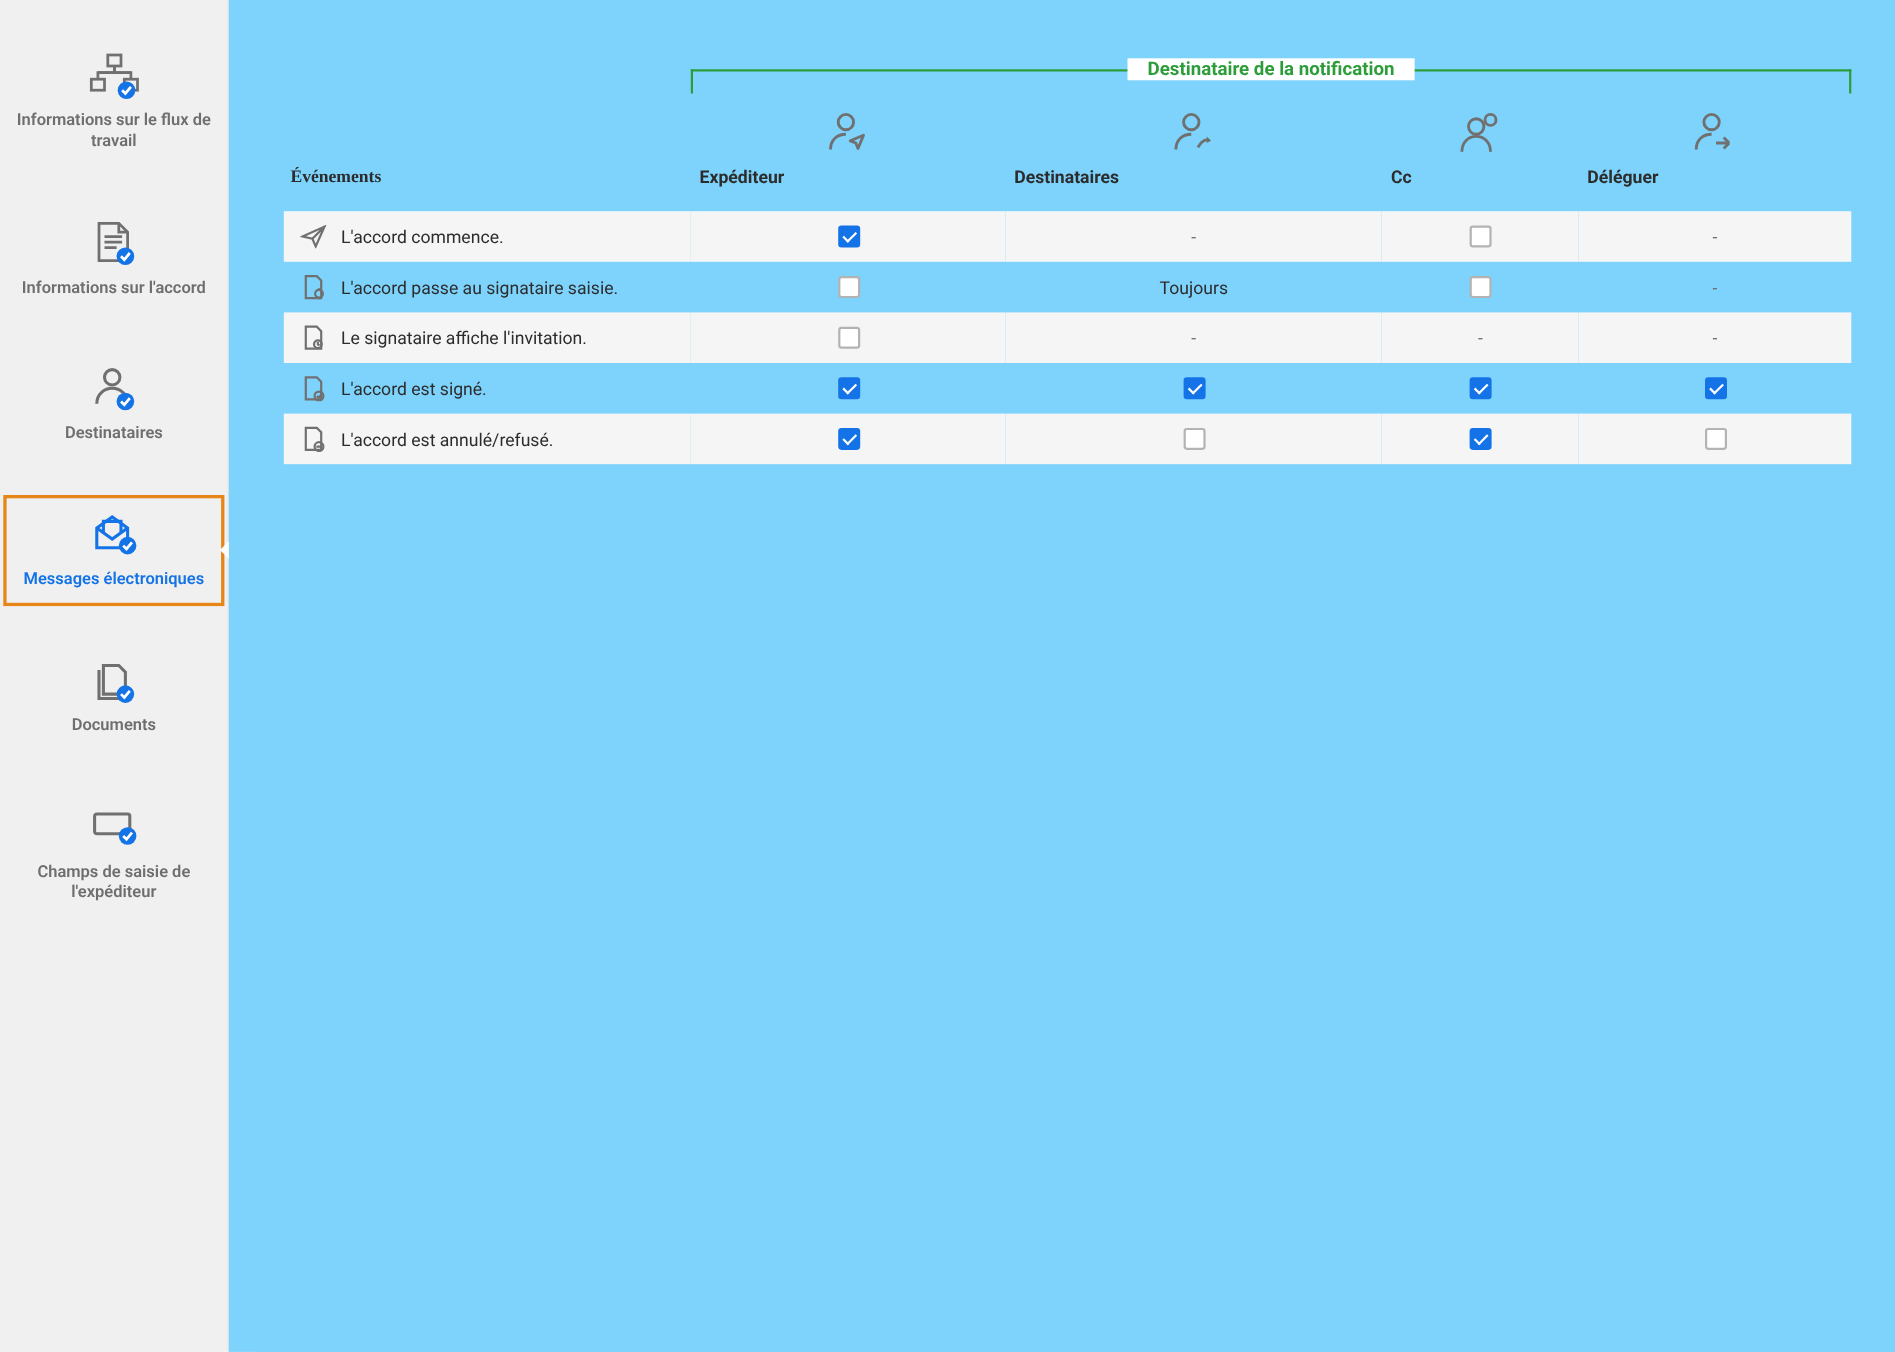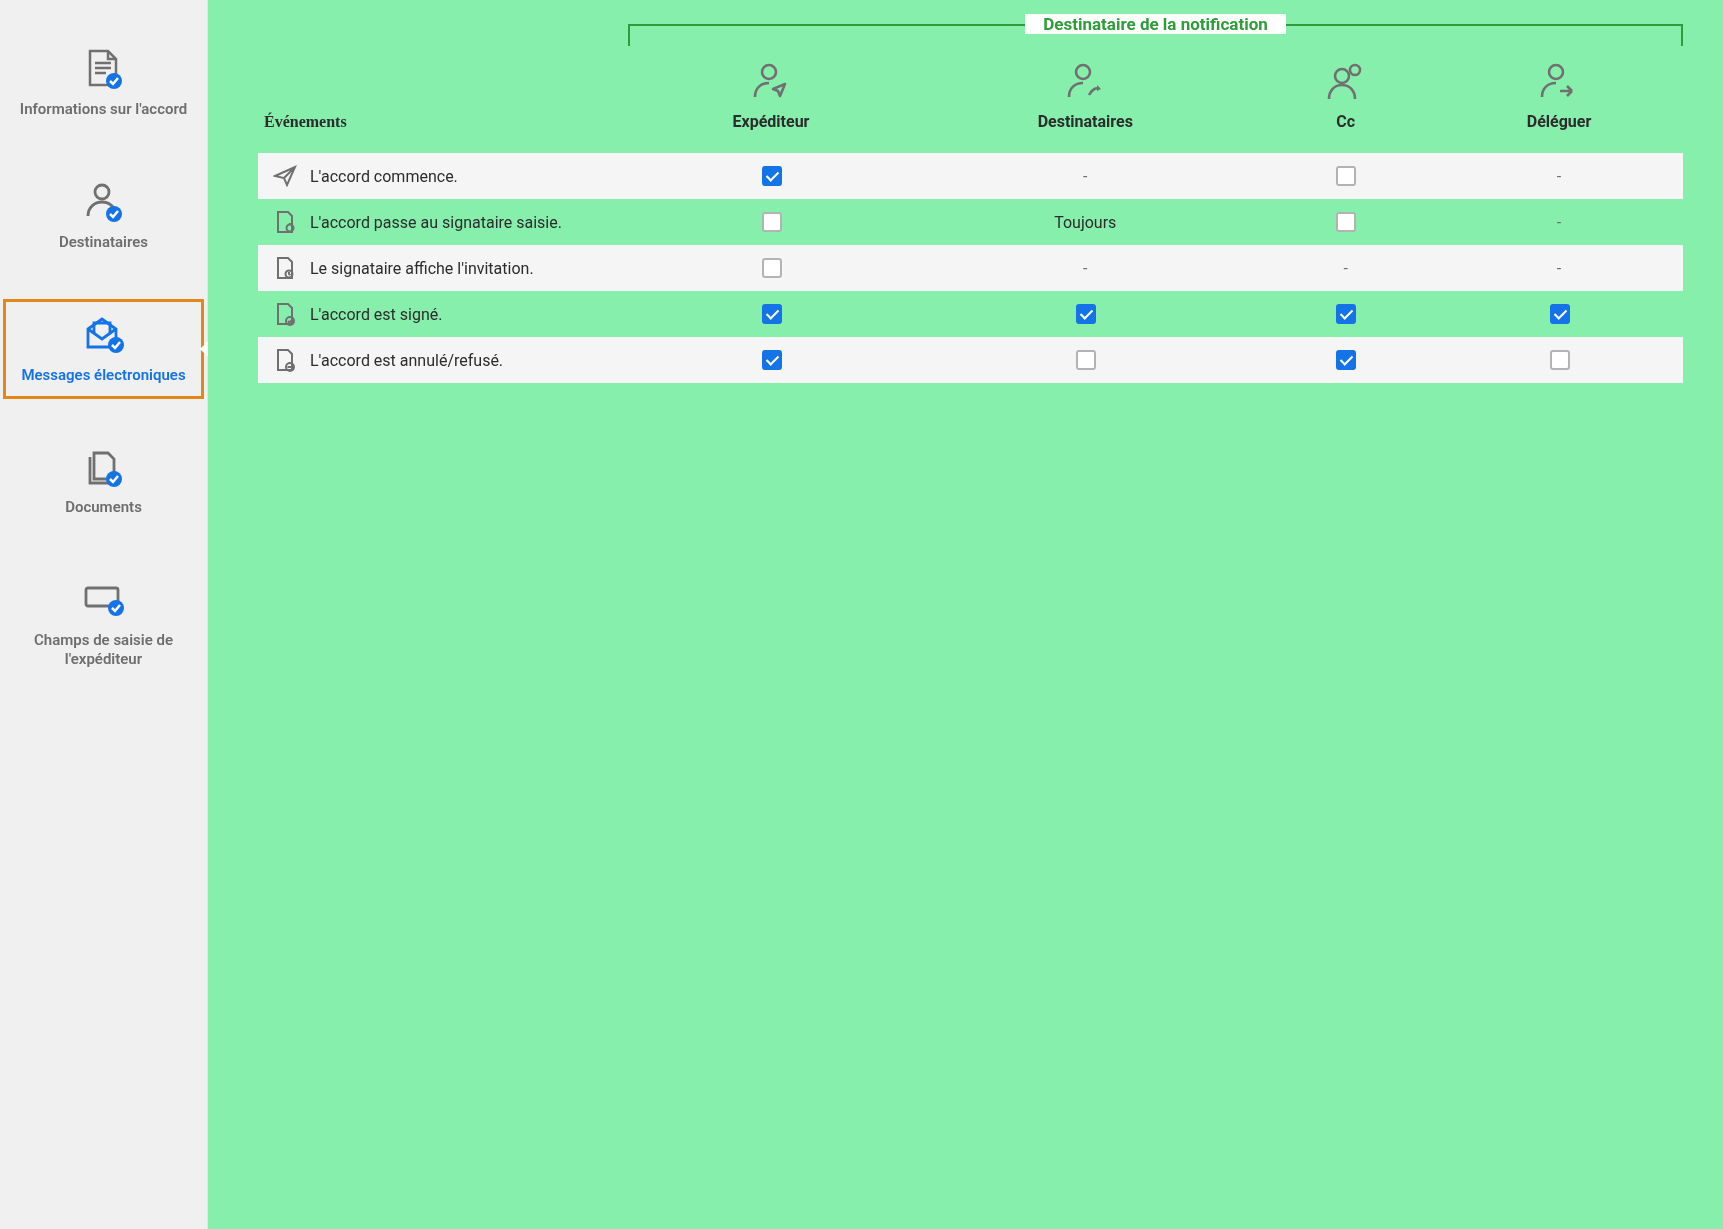--- a/index.html
+++ b/index.html
@@ -51,22 +51,22 @@
     top: 50%;
     transform: translateY(-50%);
     width: 0; height: 0;
     border-top: 8px solid transparent;
     border-bottom: 8px solid transparent;
     border-right: 8px solid #fff;
   }
   .nav-icon svg { display:block; }
   .main {
     flex: 1;
-    padding: 24px 40px 40px 50px;
-    background: #86efac;
+    padding: 63px 40px 40px 50px;
+    background: #7dd3fc;
   }
   .header-bracket {
     position: relative;
     margin-left: 370px;
     margin-right: 0;
     text-align: center;
     border-top: 2px solid #2d9d3a;
     height: 24px;
     margin-bottom: -4px;
   }
@@ -90,21 +90,21 @@
     font-weight: 700;
     color: #2d9d3a;
     font-size: 17px;
   }
 
   table {
     width: 100%;
     border-collapse: collapse;
   }
   thead th {
-    text-align: center;
+    text-align: left;
     font-weight: 700;
     font-size: 16px;
     color: #2c2c2c;
     padding: 14px 8px 22px;
     vertical-align: bottom;
   }
   thead th:first-child { text-align: left; padding-left: 6px; }
   thead .col-icon { height: 48px; display:flex; align-items:center; justify-content:center; margin-bottom:6px;}
   tbody tr:nth-child(odd) { background: #f5f5f5; }
   tbody td {
@@ -148,20 +148,37 @@
     border-width: 0 2.5px 2.5px 0;
     transform: rotate(45deg);
   }
   td.col-text { color:#2c2c2c; }
 </style>
 </head>
 <body>
 
 <div class="sidebar">
 
+  <div class="nav-item">
+    <div class="icon-wrap nav-icon">
+      <svg width="46" height="42" viewBox="0 0 46 42">
+        <g fill="none" stroke="#707070" stroke-width="2.5">
+          <rect x="17" y="2" width="12" height="10"></rect>
+          <rect x="2" y="24" width="12" height="10"></rect>
+          <rect x="32" y="24" width="12" height="10"></rect>
+          <path d="M23 12 V18 M8 24 V18 H38 V24 M23 18 V18"></path>
+          <path d="M8 18 H38"></path>
+          <path d="M23 12 V18"></path>
+        </g>
+        <circle cx="34" cy="34" r="8" fill="#1473e6"></circle>
+        <path d="M30 34 l3 3 l5 -6" fill="none" stroke="#fff" stroke-width="2.5"></path>
+      </svg>
+    </div>
+    <div class="label">Informations sur le flux de travail</div>
+  </div>
 
   <div class="nav-item">
     <div class="icon-wrap nav-icon">
       <svg width="44" height="44" viewBox="0 0 44 44">
         <g fill="none" stroke="#707070" stroke-width="2.5">
           <path d="M8 4 H26 L34 12 V38 H8 Z"></path>
           <path d="M26 4 V12 H34"></path>
           <path d="M13 16 H29 M13 21 H29 M13 26 H24"></path>
         </g>
         <circle cx="32" cy="34" r="8" fill="#1473e6"></circle>

